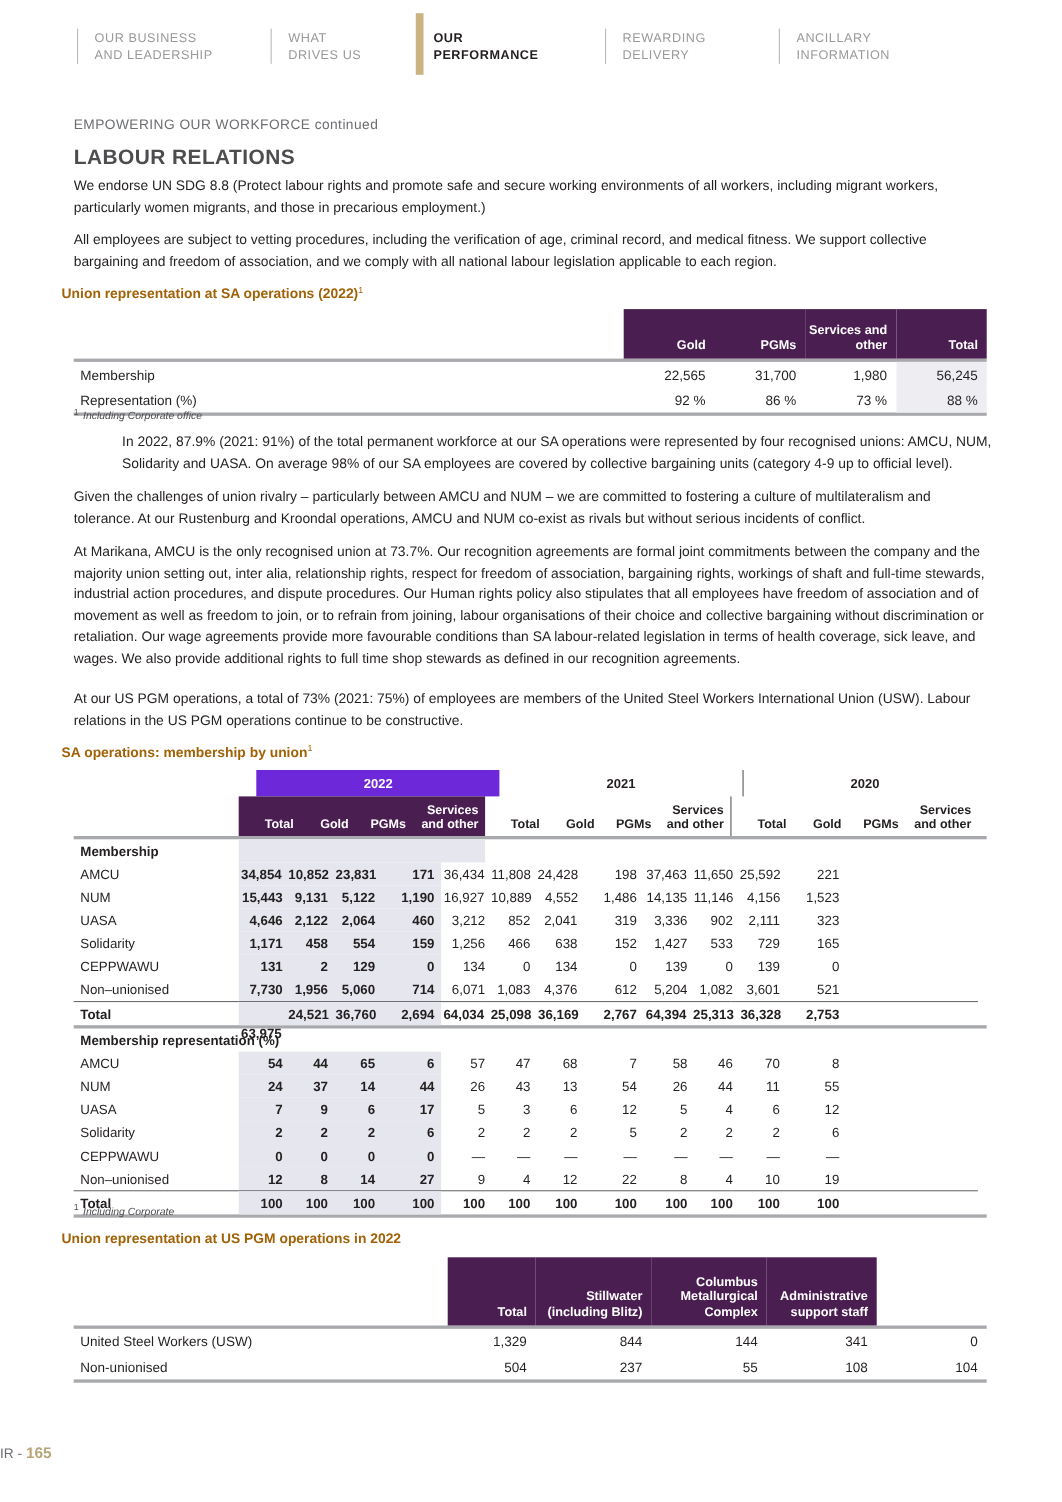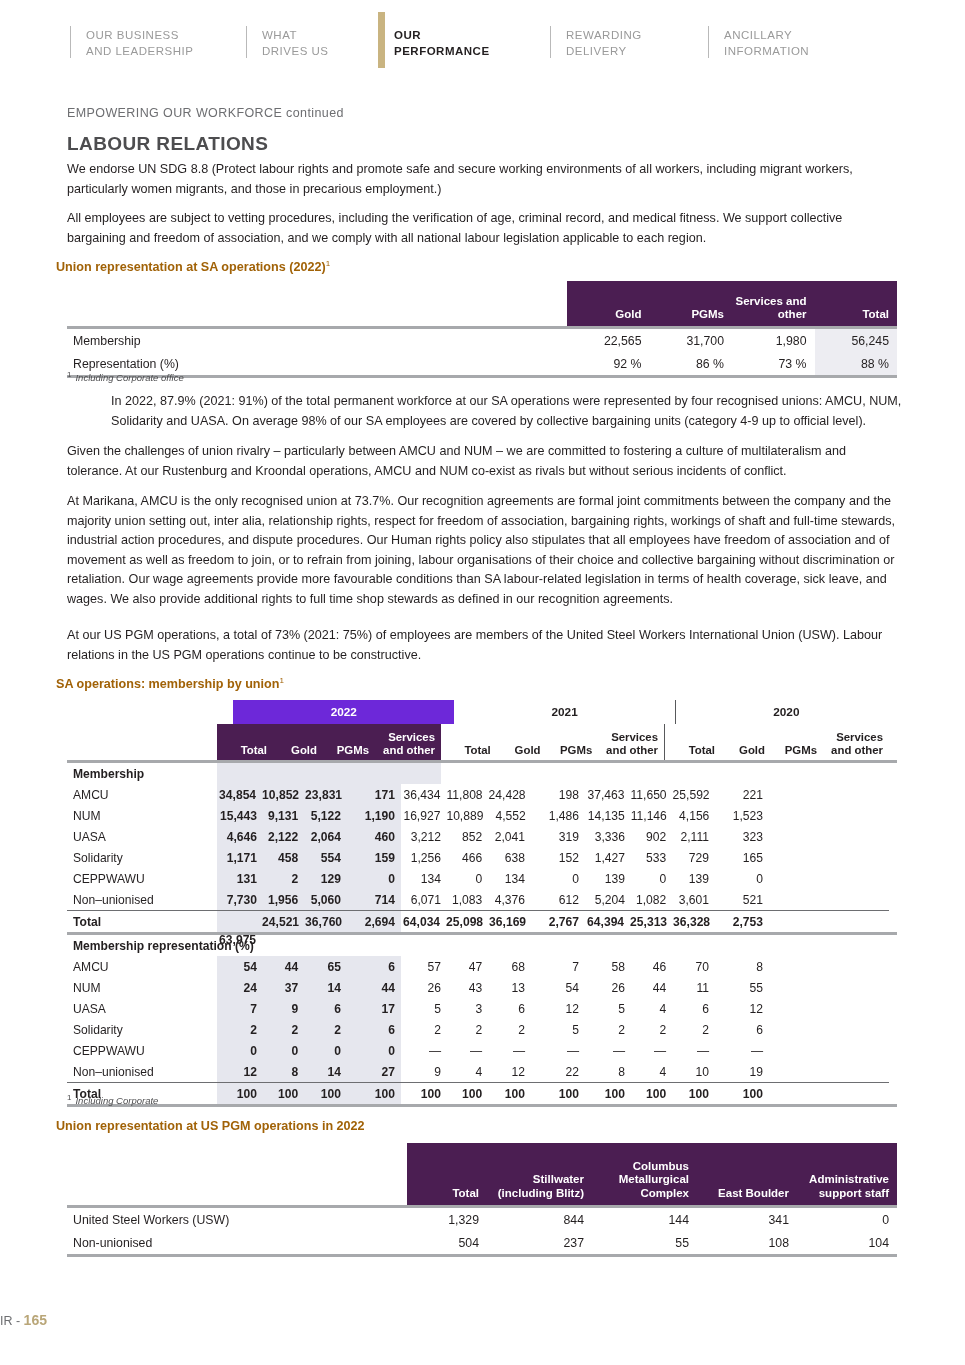--- a/index.html
+++ b/index.html
@@ -647,21 +647,20 @@
           <div>(including Blitz)</div>
         </div>
       </div>
     <div class="cell purple c-cmc">
         <div>
           <div>Columbus</div>
           <div>Metallurgical</div>
           <div>Complex</div>
         </div>
       </div>
-    <div class="cell purple c-eb">East Boulder</div>
     <div class="cell purple c-adm">
         <div>
           <div>Administrative</div>
           <div>support staff</div>
         </div>
       </div>
   </div>
   <div class="thickline"></div>
   <div class="row">
     <div class="lab">United Steel Workers (USW)</div>

